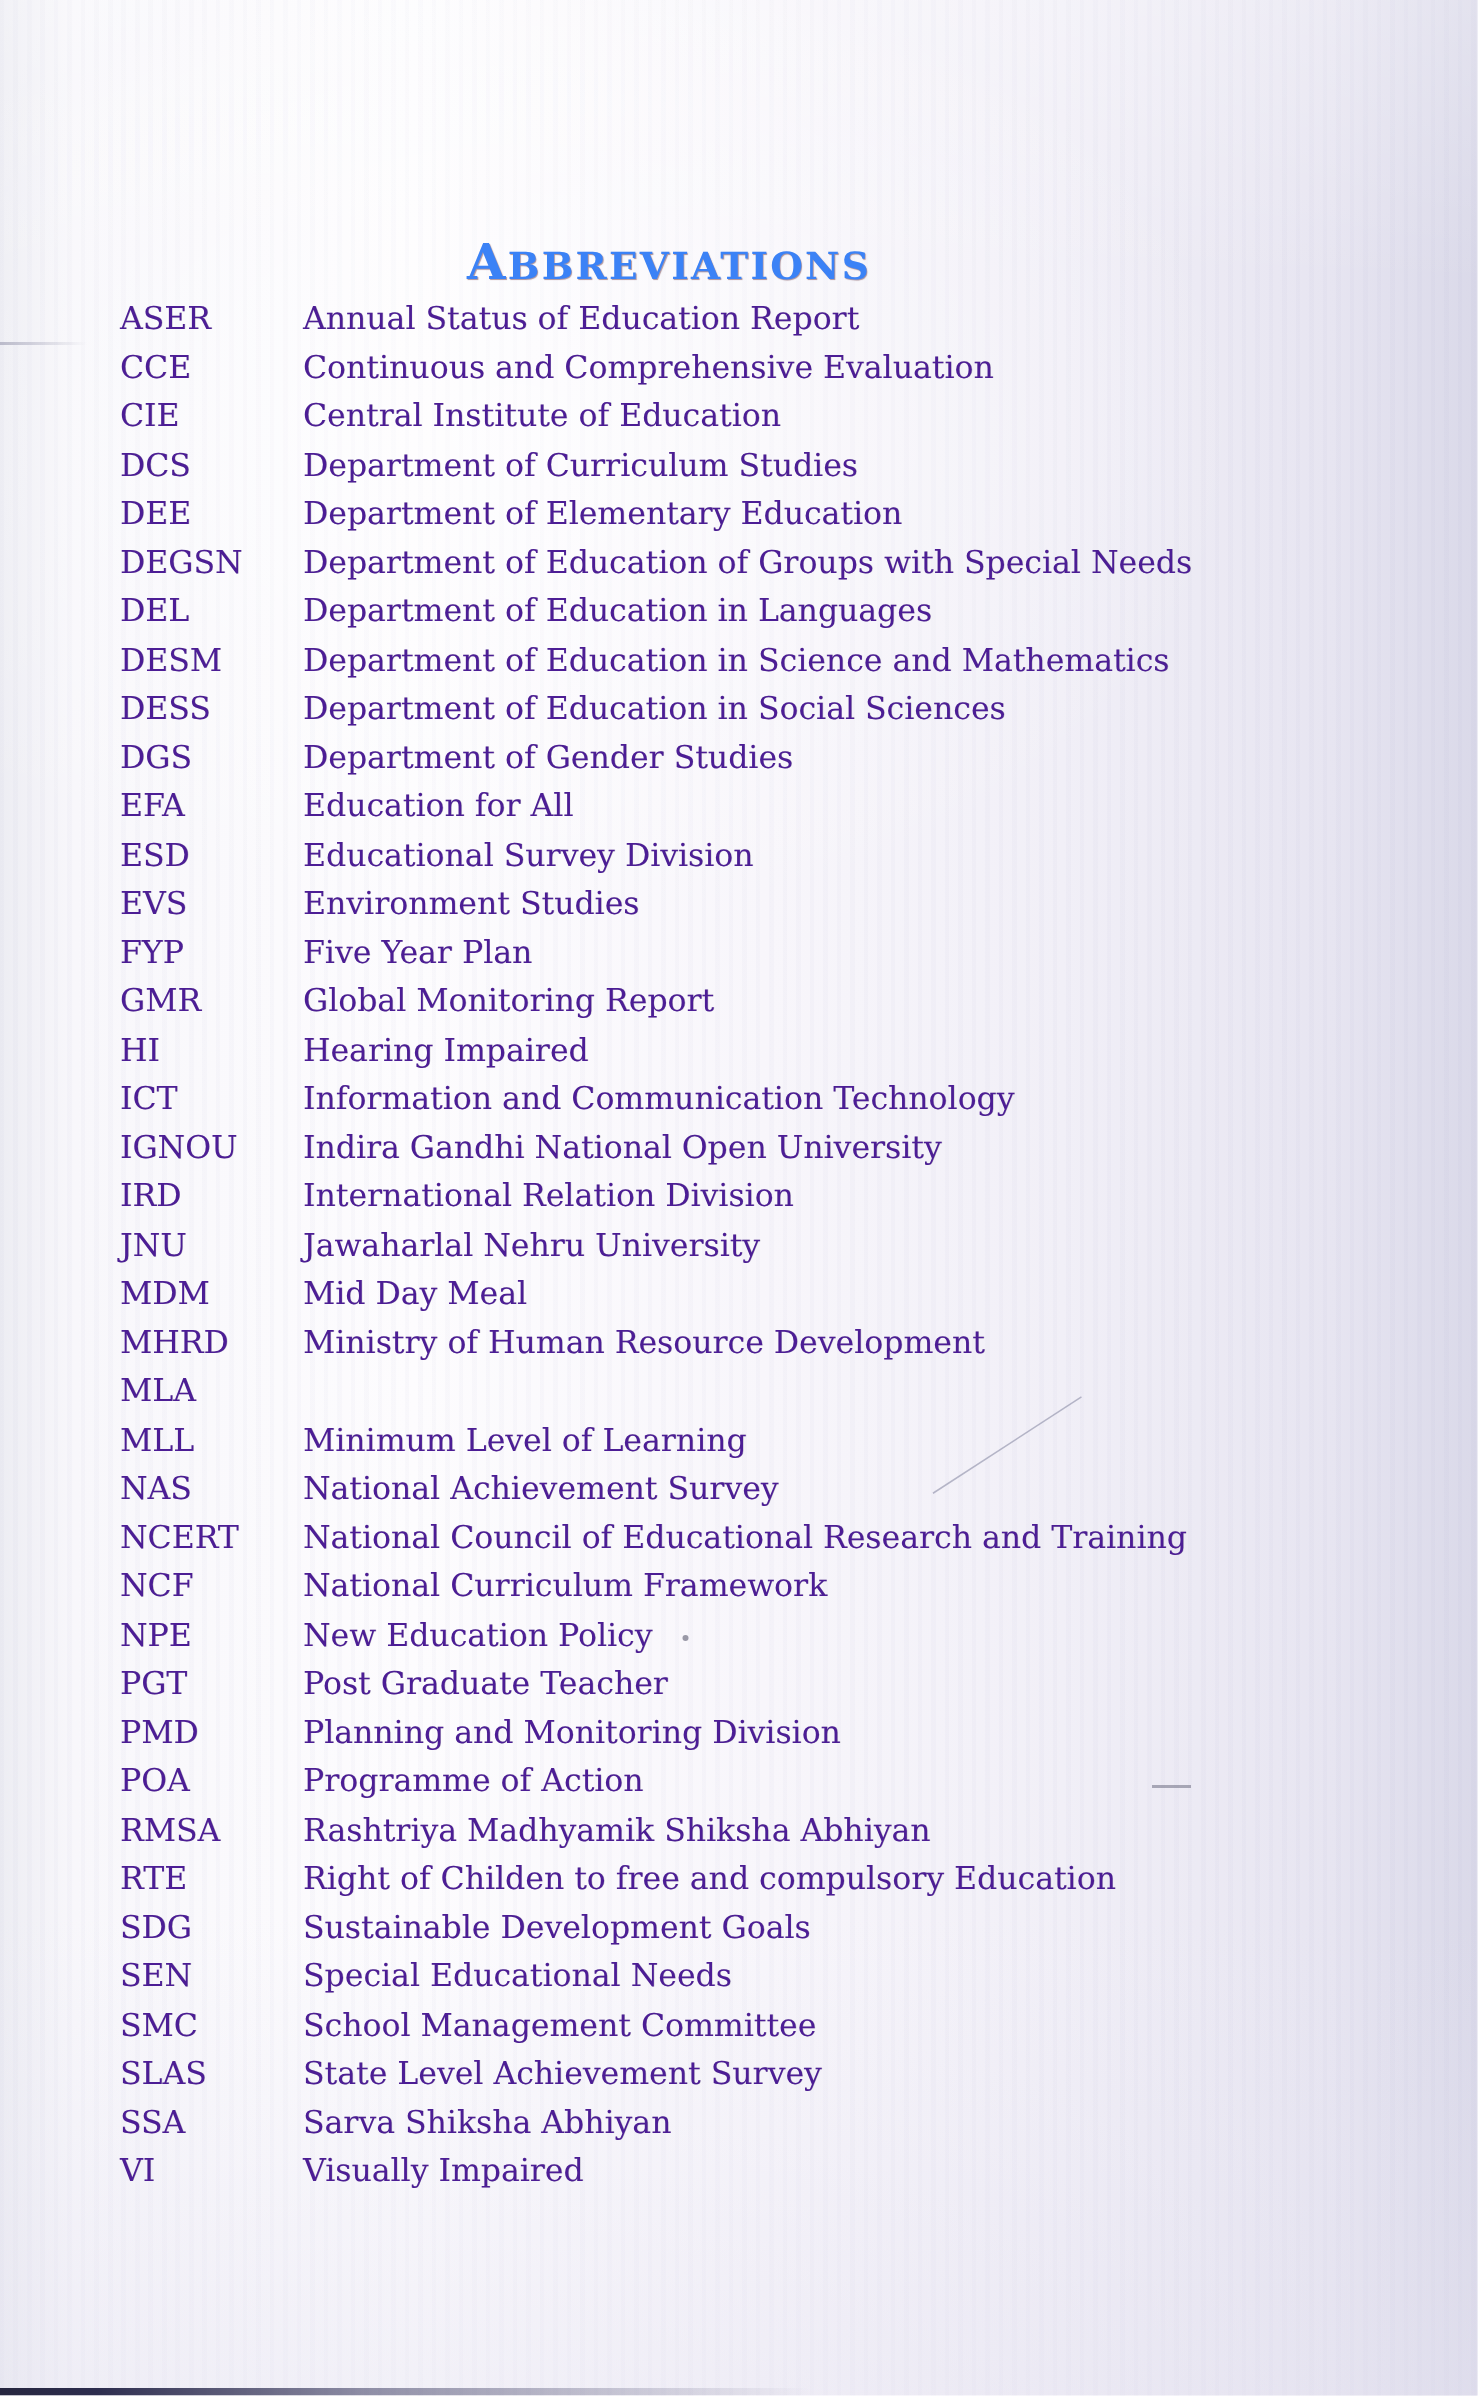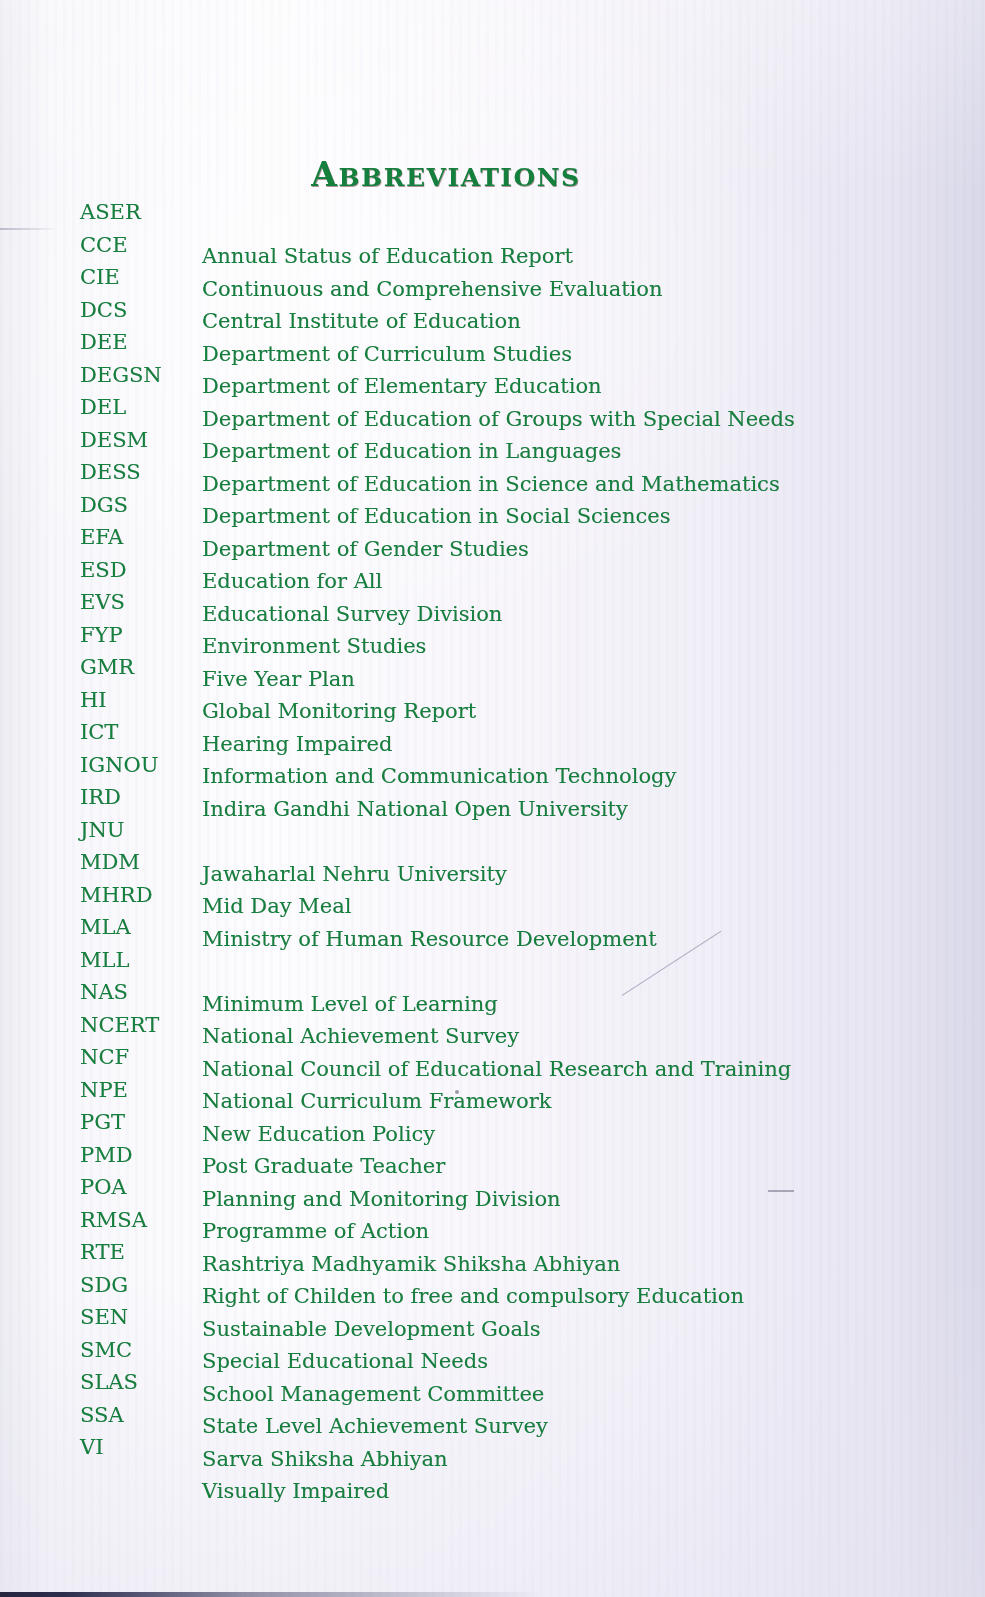--- a/index.html
+++ b/index.html
@@ -29,46 +29,46 @@
       linear-gradient(180deg, rgba(255,255,255,0.25) 0%, rgba(255,255,255,0) 12%, rgba(236,234,244,0.0) 80%, rgba(228,226,240,0.45) 100%);
     pointer-events: none;
   }
 
   .page-title {
     position: absolute;
     top: 134px;
     left: 0;
     width: 892px;
     text-align: center;
-    color: #15803d;
+    color: #3b82f6;
     font-weight: bold;
     letter-spacing: 1.5px;
     text-shadow: 0.6px 0.6px 0.6px rgba(80,25,38,0.45);
     line-height: 40px;
   }
   .page-title .initial {
     font-size: 33px;
   }
   .page-title .rest {
     font-size: 25px;
   }
 
   .abbr-list {
     position: absolute;
     top: 196px;
     left: 80px;
     width: 800px;
   }
   .abbr-row {
     display: flex;
-    align-items: flex-start;
+    align-items: flex-end;
     height: 32.5px;
     line-height: 32.5px;
     font-size: 21px;
-    color: #15803d;
+    color: #4c1d95;
     text-shadow: 0.3px 0.3px 0.4px rgba(58,58,67,0.28);
     white-space: nowrap;
   }
   .abbr-row .abbr {
     flex: 0 0 122px;
   }
   .abbr-row .def {
     flex: 1 1 auto;
     margin-top: 44px;
   }
@@ -213,20 +213,21 @@
     <span class="def">Information and Communication Technology</span>
   </div>
 
   <div class="abbr-row">
     <span class="abbr">IGNOU</span>
     <span class="def">Indira Gandhi National Open University</span>
   </div>
 
   <div class="abbr-row">
     <span class="abbr">IRD</span>
+    <span class="def">International Relation Division</span>
   </div>
 
   <div class="abbr-row">
     <span class="abbr">JNU</span>
     <span class="def">Jawaharlal Nehru University</span>
   </div>
 
   <div class="abbr-row">
     <span class="abbr">MDM</span>
     <span class="def">Mid Day Meal</span>

